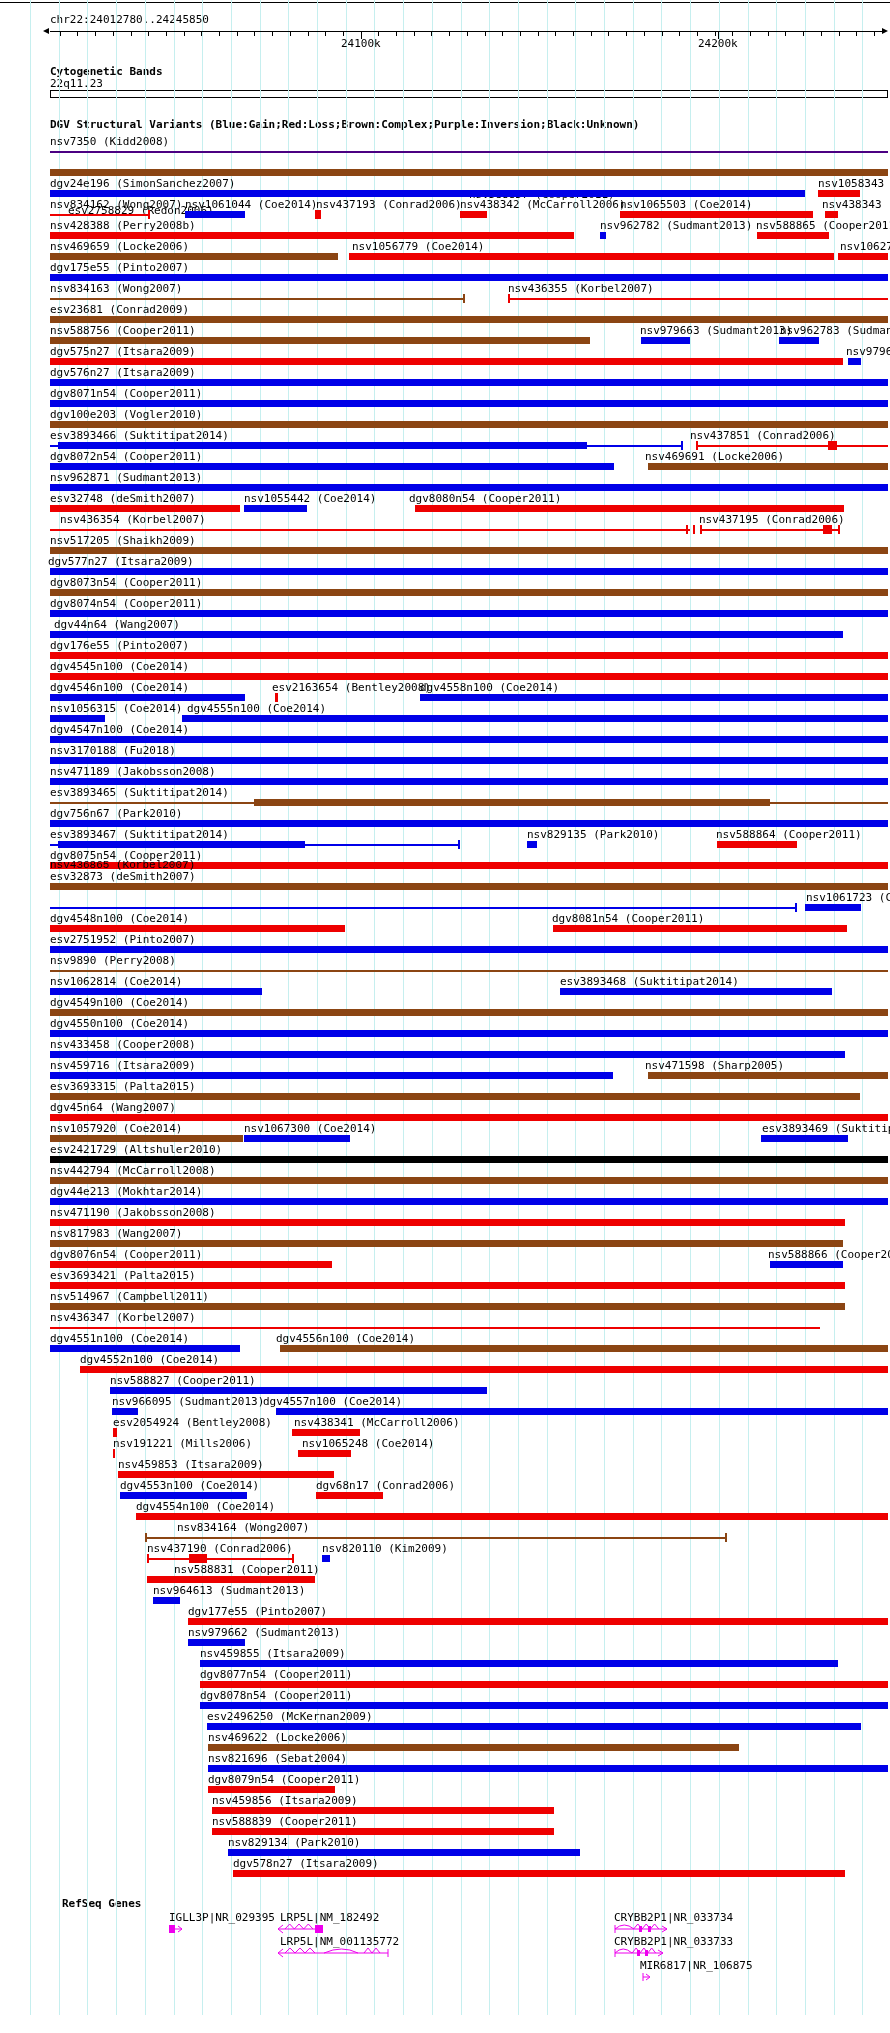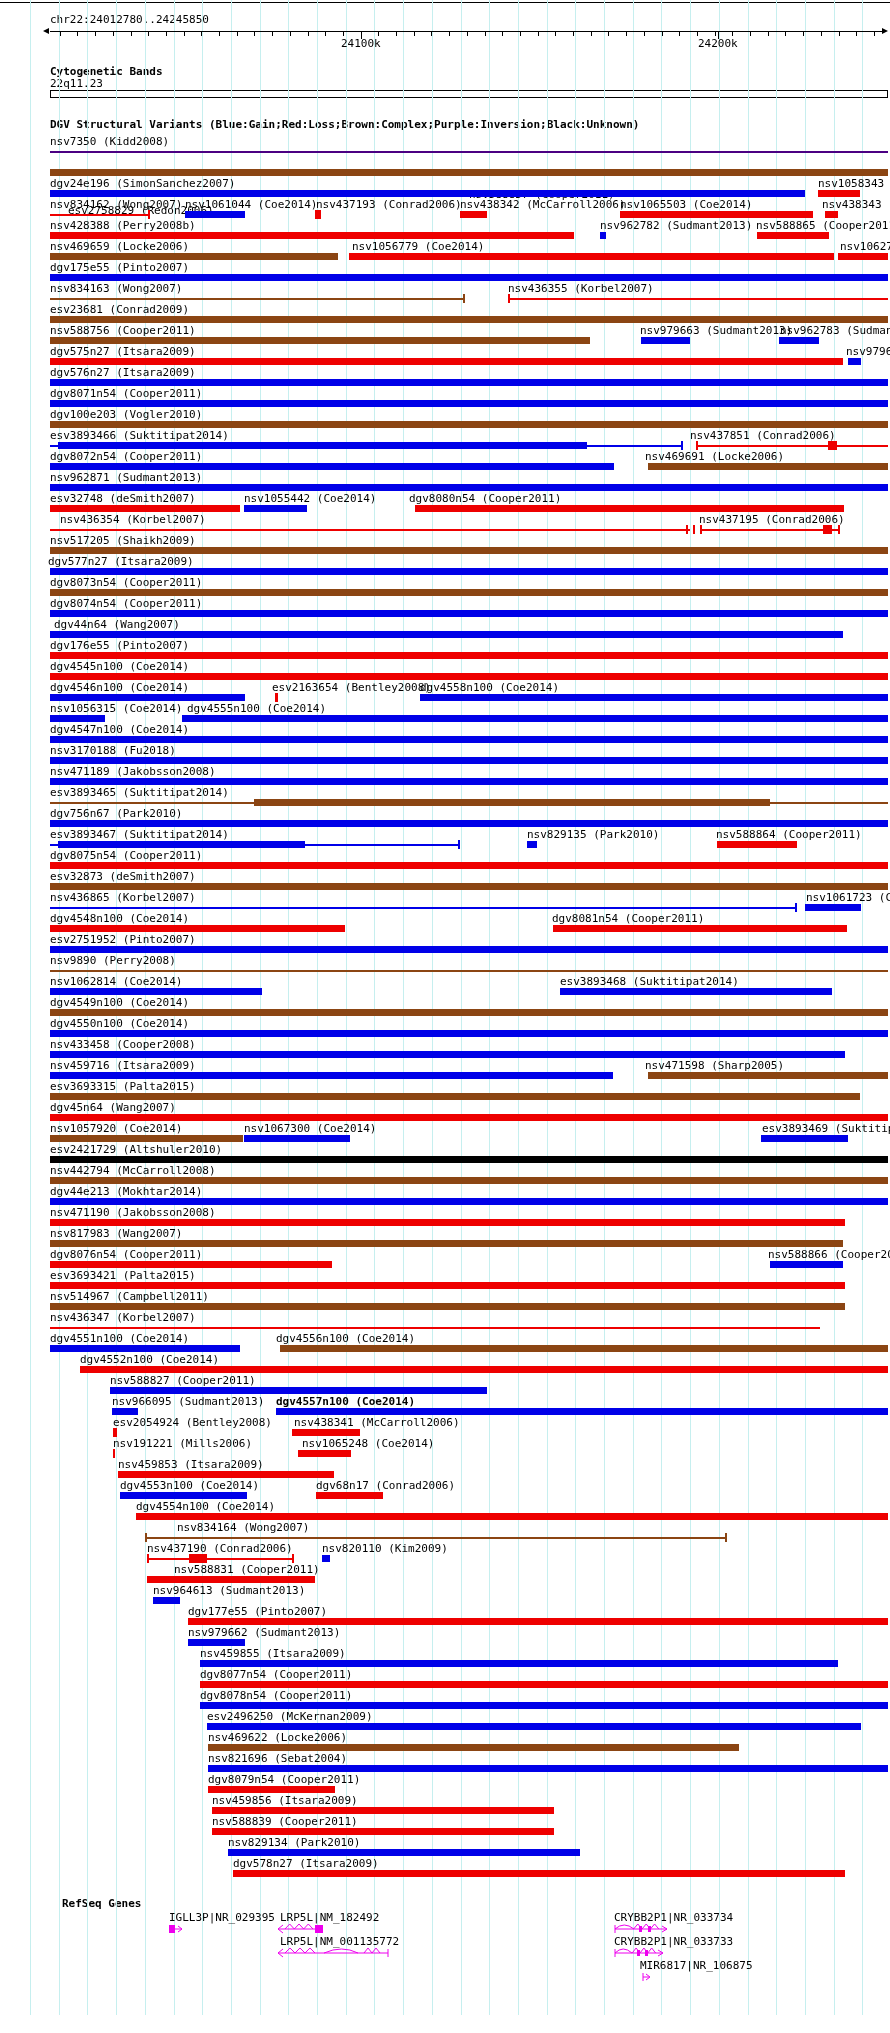--- a/index.html
+++ b/index.html
@@ -245,21 +245,21 @@
     <div class="bar" style="left: 50px; background: rgb(0, 0, 232); top: 844px; height: 2px; width: 8px;"></div>
     <div class="bar" style="left: 58px; background: rgb(0, 0, 232); top: 841px; height: 7px; width: 247px;"></div>
     <div class="bar" style="left: 305px; background: rgb(0, 0, 232); top: 844px; height: 2px; width: 154px;"></div>
     <div class="bar" style="left: 458px; background: rgb(0, 0, 232); top: 840px; height: 9px; width: 2px;"></div>
     <div class="bar" style="left: 527px; background: rgb(0, 0, 232); top: 841px; height: 7px; width: 10px;"></div>
     <div class="bar" style="left: 717px; background: rgb(238, 0, 0); top: 841px; height: 7px; width: 80px;"></div>
     <div class="lbl" style="left: 50px; top: 850px;">dgv8075n54 (Cooper2011)</div>
     <div class="bar" style="left: 50px; background: rgb(238, 0, 0); top: 862px; height: 7px; width: 838px;"></div>
     <div class="lbl" style="left: 50px; top: 871px;">esv32873 (deSmith2007)</div>
     <div class="bar" style="left: 50px; background: rgb(139, 69, 19); top: 883px; height: 7px; width: 838px;"></div>
-    <div class="lbl" style="left: 50px; top: 892px;">nsv436865 (Korbel2007)</div>
+    <div class="lbl" style="left: 50px; top: 860px; font-family: Liberation Mono, monospace;">nsv436865 (Korbel2007)</div>
     <div class="lbl" style="left: 806px; top: 892px;">nsv1061723 (Coe</div>
     <div class="bar" style="left: 50px; background: rgb(0, 0, 232); top: 907px; height: 2px; width: 747px;"></div>
     <div class="bar" style="left: 795px; background: rgb(0, 0, 232); top: 903px; height: 9px; width: 2px;"></div>
     <div class="bar" style="left: 805px; background: rgb(0, 0, 232); top: 904px; height: 7px; width: 56px;"></div>
     <div class="lbl" style="left: 50px; top: 913px;">dgv4548n100 (Coe2014)</div>
     <div class="lbl" style="left: 552px; top: 913px;">dgv8081n54 (Cooper2011)</div>
     <div class="bar" style="left: 50px; background: rgb(238, 0, 0); top: 925px; height: 7px; width: 295px;"></div>
     <div class="bar" style="left: 553px; background: rgb(238, 0, 0); top: 925px; height: 7px; width: 294px;"></div>
     <div class="lbl" style="left: 50px; top: 934px;">esv2751952 (Pinto2007)</div>
     <div class="bar" style="left: 50px; background: rgb(0, 0, 232); top: 946px; height: 7px; width: 838px;"></div>
@@ -311,21 +311,21 @@
     <div class="bar" style="left: 50px; background: rgb(238, 0, 0); top: 1327px; height: 2px; width: 770px;"></div>
     <div class="lbl" style="left: 50px; top: 1333px;">dgv4551n100 (Coe2014)</div>
     <div class="lbl" style="left: 276px; top: 1333px;">dgv4556n100 (Coe2014)</div>
     <div class="bar" style="left: 50px; background: rgb(0, 0, 232); top: 1345px; height: 7px; width: 190px;"></div>
     <div class="bar" style="left: 280px; background: rgb(139, 69, 19); top: 1345px; height: 7px; width: 608px;"></div>
     <div class="lbl" style="left: 80px; top: 1354px;">dgv4552n100 (Coe2014)</div>
     <div class="bar" style="left: 80px; background: rgb(238, 0, 0); top: 1366px; height: 7px; width: 808px;"></div>
     <div class="lbl" style="left: 110px; top: 1375px;">nsv588827 (Cooper2011)</div>
     <div class="bar" style="left: 110px; background: rgb(0, 0, 232); top: 1387px; height: 7px; width: 377px;"></div>
     <div class="lbl" style="left: 112px; top: 1396px;">nsv966095 (Sudmant2013)</div>
-    <div class="lbl" style="left: 276px; top: 1396px; font-weight: bold;">dgv4557n100 (Coe2014)</div>
+    <div class="lbl" style="left: 263px; top: 1396px;">dgv4557n100 (Coe2014)</div>
     <div class="bar" style="left: 112px; background: rgb(0, 0, 232); top: 1408px; height: 7px; width: 26px;"></div>
     <div class="bar" style="left: 276px; background: rgb(0, 0, 232); top: 1408px; height: 7px; width: 612px;"></div>
     <div class="lbl" style="left: 113px; top: 1417px;">esv2054924 (Bentley2008)</div>
     <div class="lbl" style="left: 294px; top: 1417px;">nsv438341 (McCarroll2006)</div>
     <div class="bar" style="left: 113px; background: rgb(238, 0, 0); top: 1428px; height: 9px; width: 4px;"></div>
     <div class="bar" style="left: 292px; background: rgb(238, 0, 0); top: 1429px; height: 7px; width: 68px;"></div>
     <div class="lbl" style="left: 113px; top: 1438px;">nsv191221 (Mills2006)</div>
     <div class="lbl" style="left: 302px; top: 1438px;">nsv1065248 (Coe2014)</div>
     <div class="bar" style="left: 113px; background: rgb(238, 0, 0); top: 1449px; height: 9px; width: 2px;"></div>
     <div class="bar" style="left: 298px; background: rgb(238, 0, 0); top: 1450px; height: 7px; width: 53px;"></div>

